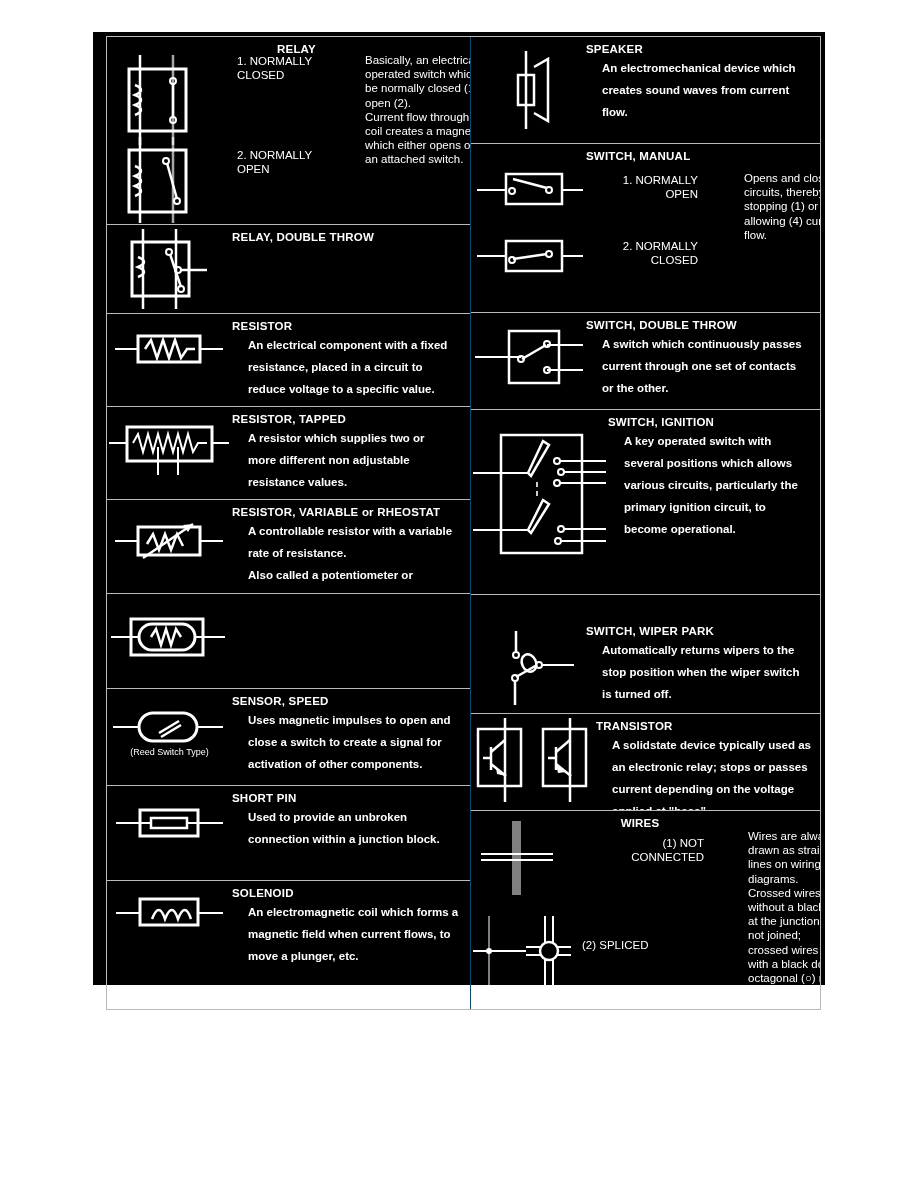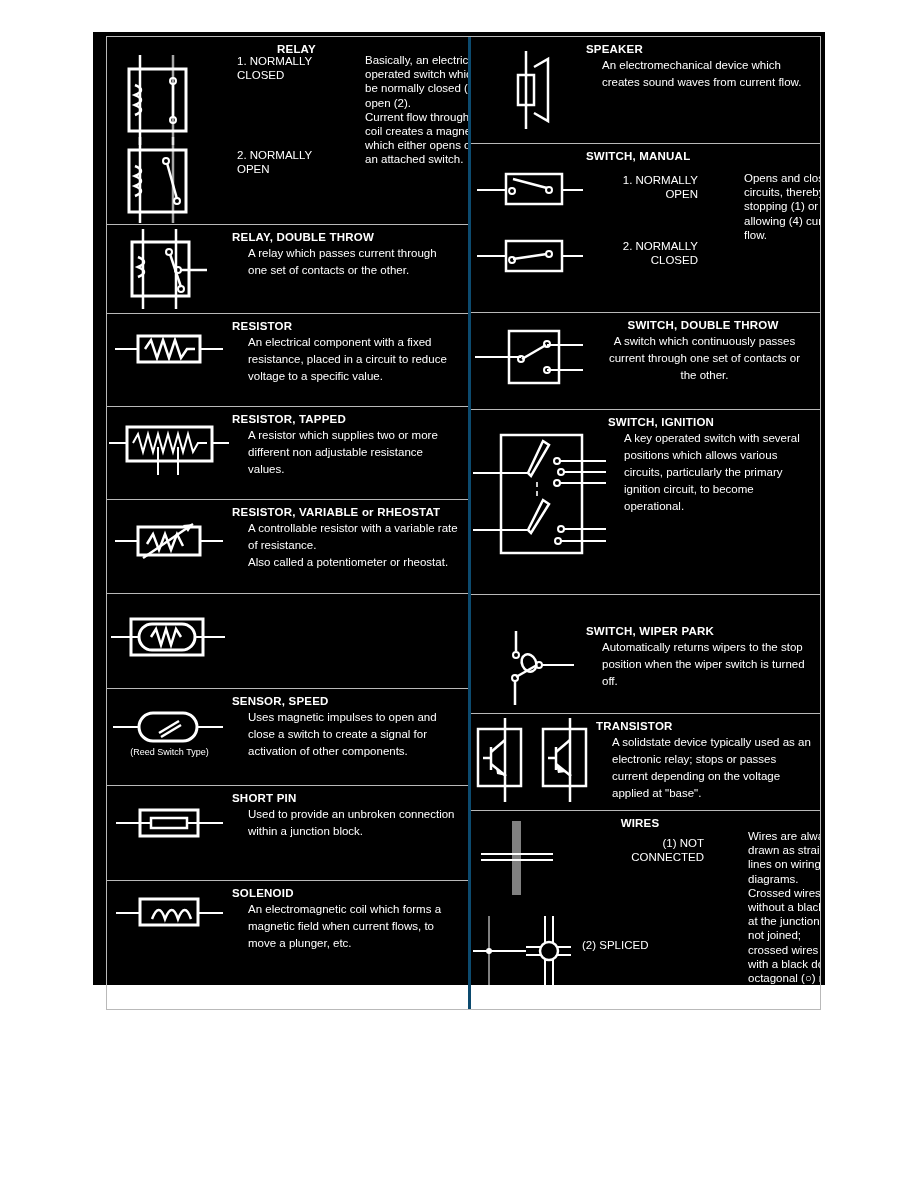--- a/index.html
+++ b/index.html
@@ -33,21 +33,21 @@
     border: 1px solid #b9b9b9;
     box-sizing: border-box;
     display: flex;
   }
 
   .col {
     display: flex;
     flex-direction: column;
     box-sizing: border-box;
   }
-  .col-left  { width: 365px; border-right: 3px solid #0c4a6e; }
+  .col-left  { width: 365px; border-right: 1px solid #0c4a6e; }
   .col-right { width: 350px; }
 
   .cell {
     position: relative;
     box-sizing: border-box;
     border-bottom: 1px solid #b9b9b9;
     display: flex;
     color: #ffffff;
     overflow: hidden;
   }
@@ -67,23 +67,24 @@
     font-weight: bold;
     font-size: 11.5px;
     letter-spacing: 0.2px;
     line-height: 13px;
     margin: 0 0 1px 0;
     white-space: nowrap;
   }
   .title.center { text-align: center; }
   .desc {
     font-size: 11.5px;
-    line-height: 17px;
+    line-height: 22px;
     margin: 0;
     padding-left: 16px;
+    font-weight: bold;
   }
 
   .numlabel {
     position: absolute;
     font-weight: normal;
     font-size: 11.5px;
     line-height: 13.5px;
     white-space: pre-line;
   }
   .numlabel.r { text-align: right; }
@@ -156,21 +157,20 @@
               <line x1="63" y1="29" x2="74" y2="62" stroke-width="2.5"></line>
               <circle cx="62" cy="27" r="3" stroke-width="2"></circle>
               <circle cx="74" cy="64" r="3" stroke-width="2"></circle>
               <circle cx="71" cy="45" r="3" stroke-width="2"></circle>
               <line x1="74" y1="45" x2="100" y2="45" stroke-width="2.5"></line>
             </g>
           </svg>
         </div>
         <div class="txt">
           <div class="title">RELAY, DOUBLE THROW</div>
-          <div class="desc" style="width:205px;">A relay which passes current through one set of contacts or the other.</div>
         </div>
       </div>
 
       <div class="cell" style="height:93px;">
         <div class="sym" style="width:125px;">
           <svg width="125" height="92" viewBox="0 0 125 92">
             <g stroke="#ffffff" fill="none">
               <rect x="31" y="22" width="62" height="26" stroke-width="3"></rect>
               <line x1="8" y1="35" x2="31" y2="35" stroke-width="2"></line>
               <line x1="93" y1="35" x2="116" y2="35" stroke-width="2"></line>
@@ -332,21 +332,21 @@
         <div class="txt">
           <div class="title">SWITCH, MANUAL</div>
           <div class="numlabel r" style="left:4px; top:30px; width:108px;">1. NORMALLY
 OPEN</div>
           <div class="numlabel r" style="left:4px; top:96px; width:108px;">2. NORMALLY
 CLOSED</div>
           <div class="sidetext" style="left:118px; top:27px; width:105px; white-space:pre-line;">Opens and closes circuits, thereby stopping (1) or allowing (4) current flow.</div>
         </div>
       </div>
 
-      <div class="cell" style="height:97px;text-align:center;">
+      <div class="cell" style="height:97px;">
         <div class="sym" style="width:115px;">
           <svg width="115" height="96" viewBox="0 0 115 96">
             <g stroke="#ffffff" fill="none">
               <rect x="38" y="18" width="50" height="52" stroke-width="2.5"></rect>
               <line x1="4" y1="44" x2="50" y2="44" stroke-width="2"></line>
               <line x1="76" y1="32" x2="112" y2="32" stroke-width="2"></line>
               <line x1="76" y1="57" x2="112" y2="57" stroke-width="2"></line>
               <line x1="51" y1="46" x2="75" y2="32" stroke-width="2.5"></line>
               <circle cx="50" cy="46" r="3" stroke-width="2"></circle>
               <circle cx="76" cy="31" r="3" stroke-width="2"></circle>

